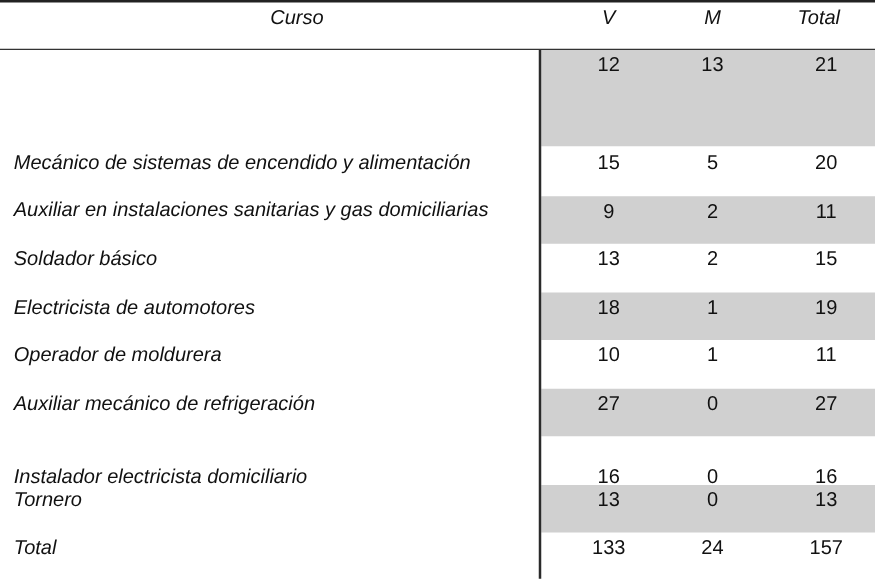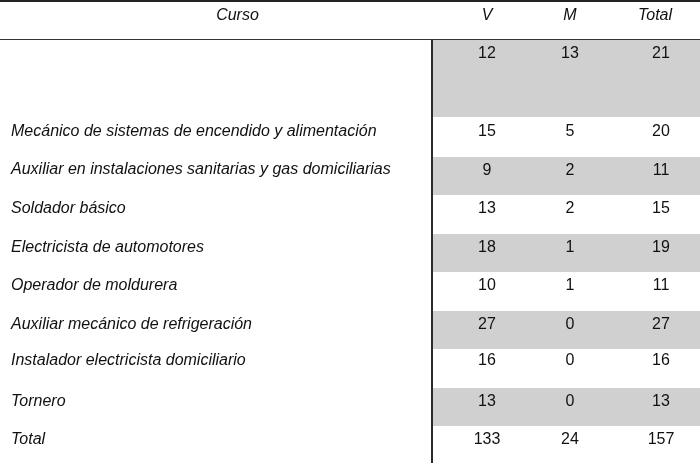--- a/index.html
+++ b/index.html
@@ -84,21 +84,21 @@
   </div>
 
   <div class="row" style="top:311px;height:38px;">
     <div class="shade"></div>
     <div class="course" style="top:-6px;">Auxiliar mecánico de refrigeración</div>
     <div class="num n-v">27</div>
     <div class="num n-m">0</div>
     <div class="num n-t">27</div>
   </div>
 
-  <div class="row" style="top:347px;height:39px;">
+  <div class="row" style="top:369px;height:39px;">
     <div class="course" style="top:-6px;">Instalador electricista domiciliario</div>
     <div class="num n-v">16</div>
     <div class="num n-m">0</div>
     <div class="num n-t">16</div>
   </div>
 
   <div class="row" style="top:388px;height:38px;">
     <div class="shade"></div>
     <div class="course" style="top:-6px;">Tornero</div>
     <div class="num n-v">13</div>

